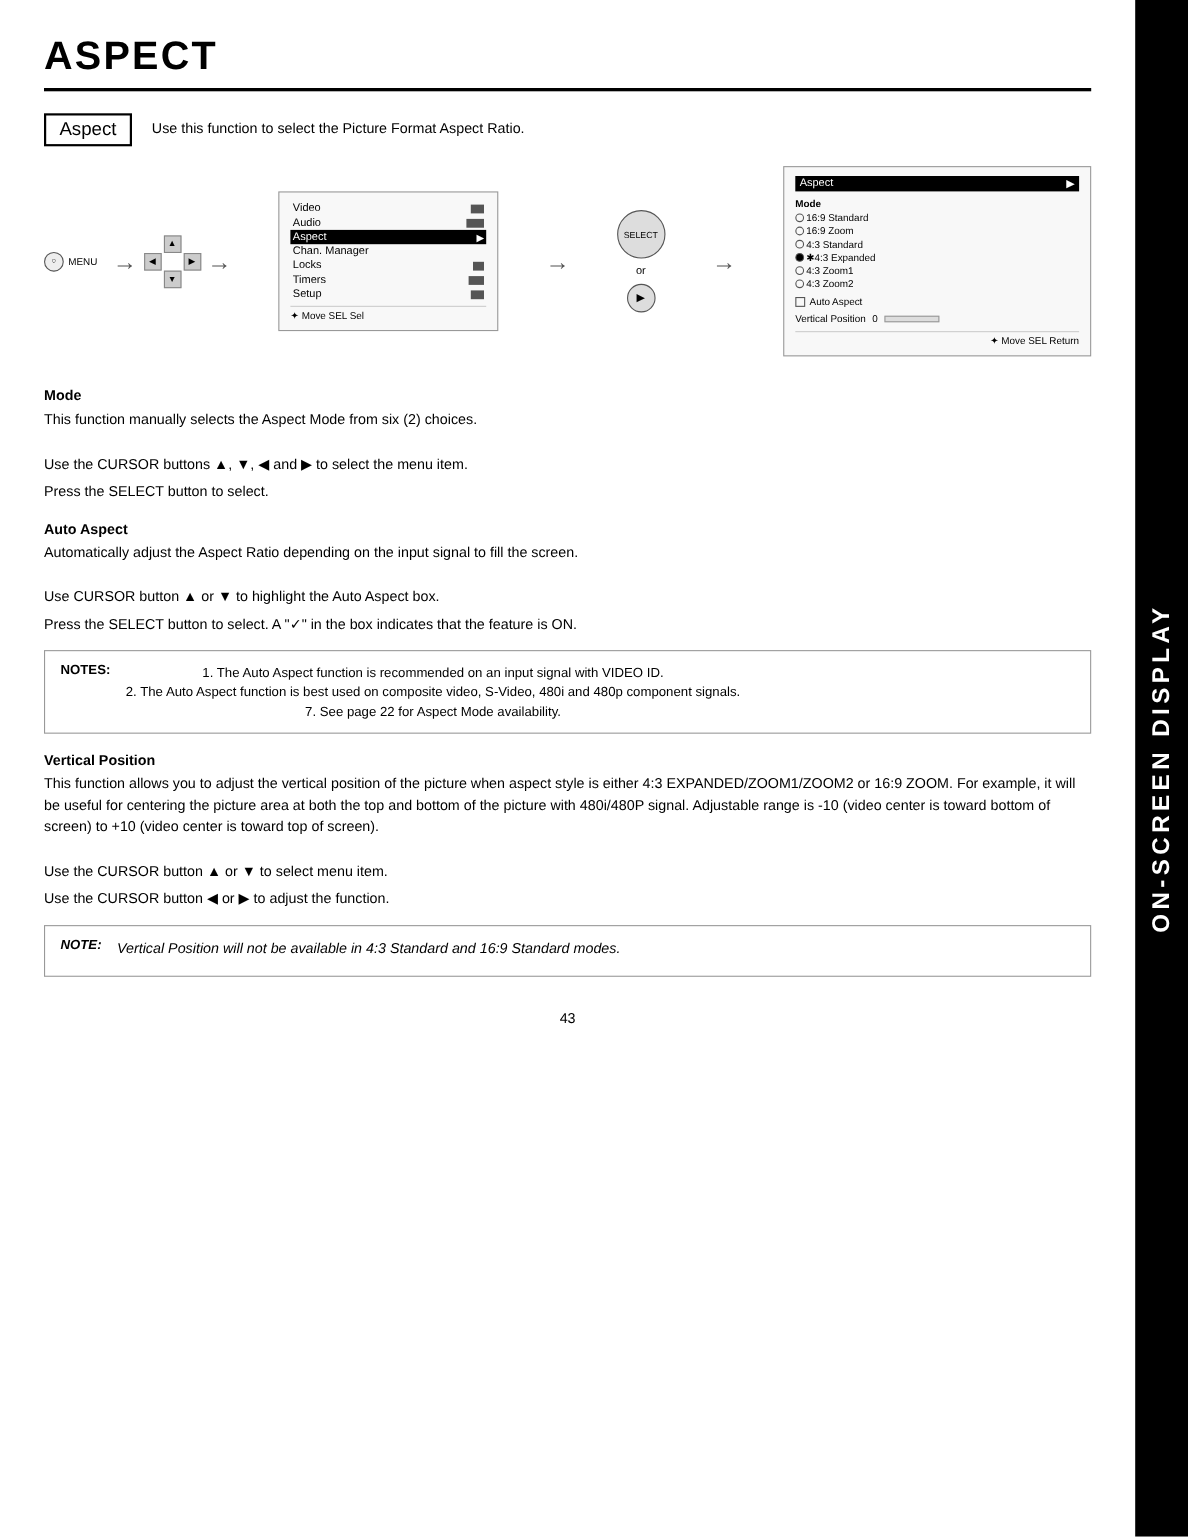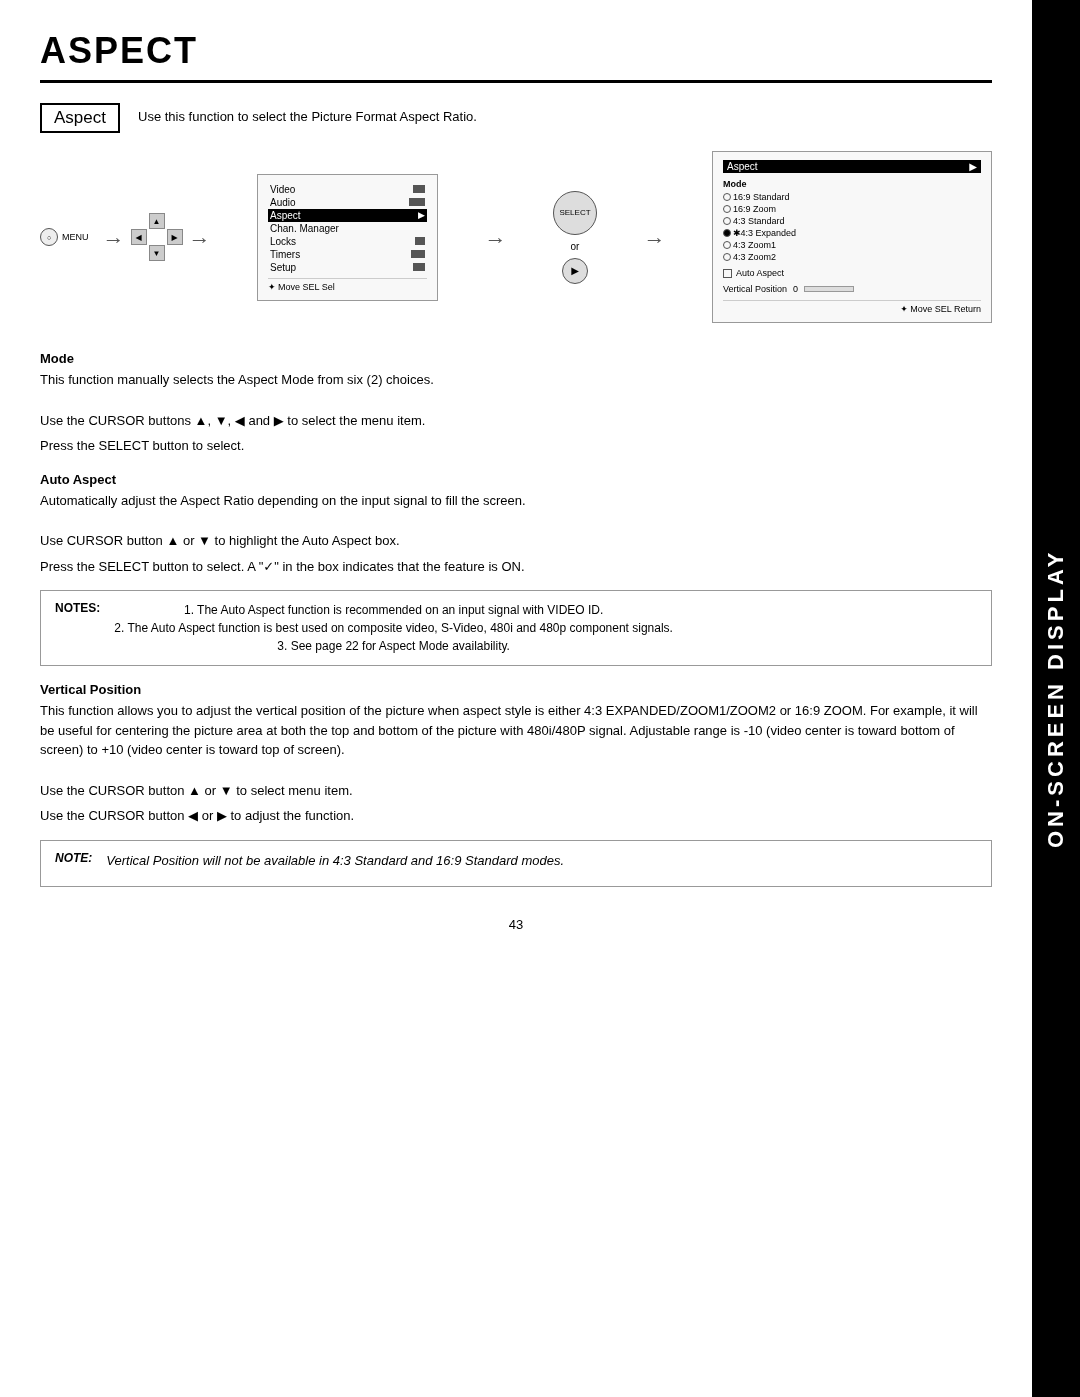--- a/index.html
+++ b/index.html
@@ -88,21 +88,21 @@
       align-items: center;
       justify-content: space-between;
       margin-bottom: 28px;
       gap: 10px;
     }
 
     
     .menu-diagram {
       border: 1px solid #999;
       padding: 8px 10px;
-      width: 181px;
+      width: 200px;
       background: #f8f8f8;
       font-size: 10px;
     }
 
     .menu-diagram-row {
       display: flex;
       justify-content: space-between;
       align-items: center;
       padding: 1px 2px;
     }
@@ -478,21 +478,21 @@
       <br>
       <div class="section-text">Use CURSOR button ▲ or ▼ to highlight the Auto Aspect box.</div>
       <div class="section-text">Press the SELECT button to select. A "✓" in the box indicates that the feature is ON.</div>
     </div>
 
     <div class="notes-box">
       <div class="notes-label">NOTES:</div>
       <div class="notes-content">
         <div>1.  The Auto Aspect function is recommended on an input signal with VIDEO ID.</div>
         <div>2.  The Auto Aspect function is best used on composite video, S-Video, 480i and 480p component signals.</div>
-        <div>3.  See page 22 for Aspect Mode availability.</div>
+        <div>7.  See page 22 for Aspect Mode availability.</div>
       </div>
     </div>
 
     <div>
       <div class="section-heading">Vertical Position</div>
       <div class="section-text">This function allows you to adjust the vertical position of the picture when aspect style is either 4:3 EXPANDED/ZOOM1/ZOOM2 or 16:9 ZOOM.  For example, it will be useful for centering the picture area at both the top and bottom of the picture with 480i/480P signal. Adjustable range is -10 (video center is toward bottom of screen) to +10 (video center is toward top of screen).</div>
       <br>
       <div class="section-text">Use the CURSOR button ▲ or ▼ to select menu item.</div>
       <div class="section-text">Use the CURSOR button ◀ or ▶ to adjust the function.</div>
     </div>

